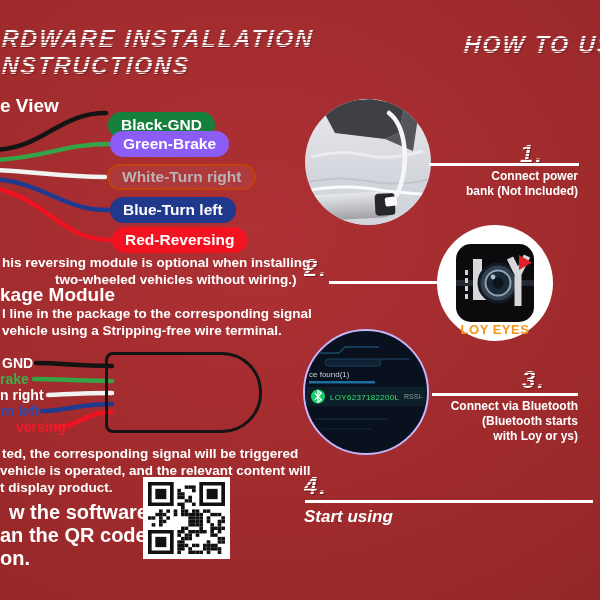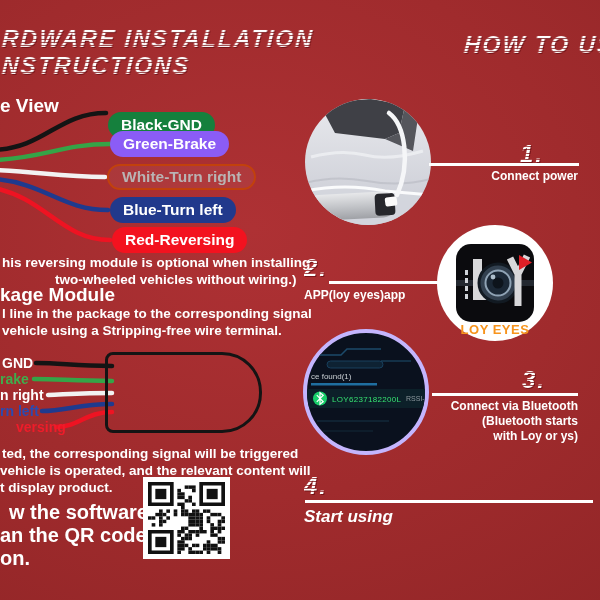--- a/index.html
+++ b/index.html
@@ -271,26 +271,26 @@
       <rect x="70" y="96" width="20" height="22" rx="4" fill="#26272c"></rect>
     </g>
     <path d="M84,14 C100,26 106,64 92,96" stroke="#f5f6f8" stroke-width="4.5" fill="none" stroke-linecap="round"></path>
     <rect x="80" y="98" width="12" height="9" rx="2" fill="#fafafa" transform="rotate(-8 86 102)"></rect>
   </svg>
 </div>
 <span class="abs techno step-num" style="left:520px; top:140px;">1.</span>
 <div class="step-line" style="left:429px; top:163px; width:150px;"></div>
 <div class="step-text" style="left:420px; top:169px; width:158px; text-align:right;">
   <div>Connect power</div>
+  <div>bank (Not Included)</div>
 </div>
 
 <span class="abs techno step-num" style="left:304px; top:254px;">2.</span>
 <div class="step-line" style="left:329px; top:281px; width:110px;"></div>
 <div class="step-text" style="left:304px; top:288px;">
-  <div>APP(loy eyes)app</div>
 </div>
 <div class="circle" style="left:437px; top:225px; width:116px; height:116px; background:#ffffff;">
   <svg width="78" height="78" viewBox="0 0 78 78" style="position:absolute; left:19px; top:19px;">
     <rect width="78" height="78" rx="15" fill="#0b0b0e"></rect>
     <rect y="36" width="78" height="6" fill="#39424d" opacity=".55"></rect>
     <g fill="#cfd3d8">
       <rect x="9" y="26" width="3" height="5"></rect>
         <rect x="9" y="34" width="3" height="5"></rect>
       <rect x="9" y="42" width="3" height="5"></rect>
         <rect x="9" y="50" width="3" height="5"></rect>
@@ -299,21 +299,21 @@
     <circle cx="42" cy="39" r="19" fill="#32404f" stroke="#121a22" stroke-width="3"></circle>
     <circle cx="42" cy="39" r="12.5" fill="#1b2836" stroke="#8fa3b5" stroke-width="2"></circle>
     <circle cx="42" cy="39" r="5.5" fill="#0d141c"></circle>
     <circle cx="37" cy="33" r="2.4" fill="#aebfcc"></circle>
     <path d="M54,14 L62,30 L62,62 M71,12 L62,30" stroke="#d8d8da" stroke-width="7" fill="none"></path>
     <polygon points="63,11 76,18.5 63,26" fill="#e01f26"></polygon>
   </svg>
 </div>
 <div class="app-caption">LOY EYES</div>
 
-<div class="circle" style="left:303px; top:329px; width:126px; height:126px; border:4px solid #c4b5fd; background:#0a111e;">
+<div class="circle" style="left:303px; top:329px; width:126px; height:126px; border:2px solid #c4b5fd; background:#0a111e;">
   <svg width="120" height="120" viewBox="0 0 120 120">
     <path d="M8,22 h26 l6,-6 h34" stroke="#1c4a6a" stroke-width="1.5" fill="none"></path>
     <path d="M74,28 h30" stroke="#173b55" stroke-width="1.5" fill="none"></path>
     <rect x="20" y="28" width="56" height="7" rx="3.5" fill="#0e2233" stroke="#1c4a6a" stroke-width=".8"></rect>
     <text x="4" y="46" font-size="8" fill="#c8ced2" font-family="Liberation Sans, sans-serif">ce found(1)</text>
     <rect x="4" y="50" width="66" height="2.5" fill="#1f6ea0"></rect>
     <rect x="0" y="56" width="120" height="19" rx="2" fill="#0c2029"></rect>
     <circle cx="13" cy="65.5" r="7" fill="#17cf6a"></circle>
     <path d="M9.8,62.2 L16.2,68.8 L13,71.2 L13,59.8 L16.2,62.2 L9.8,68.8" stroke="#ffffff" stroke-width="1.2" fill="none"></path>
     <text x="25" y="68.5" font-size="8" letter-spacing=".3" fill="#35e271" font-family="Liberation Sans, sans-serif">LOY6237182200L</text>

